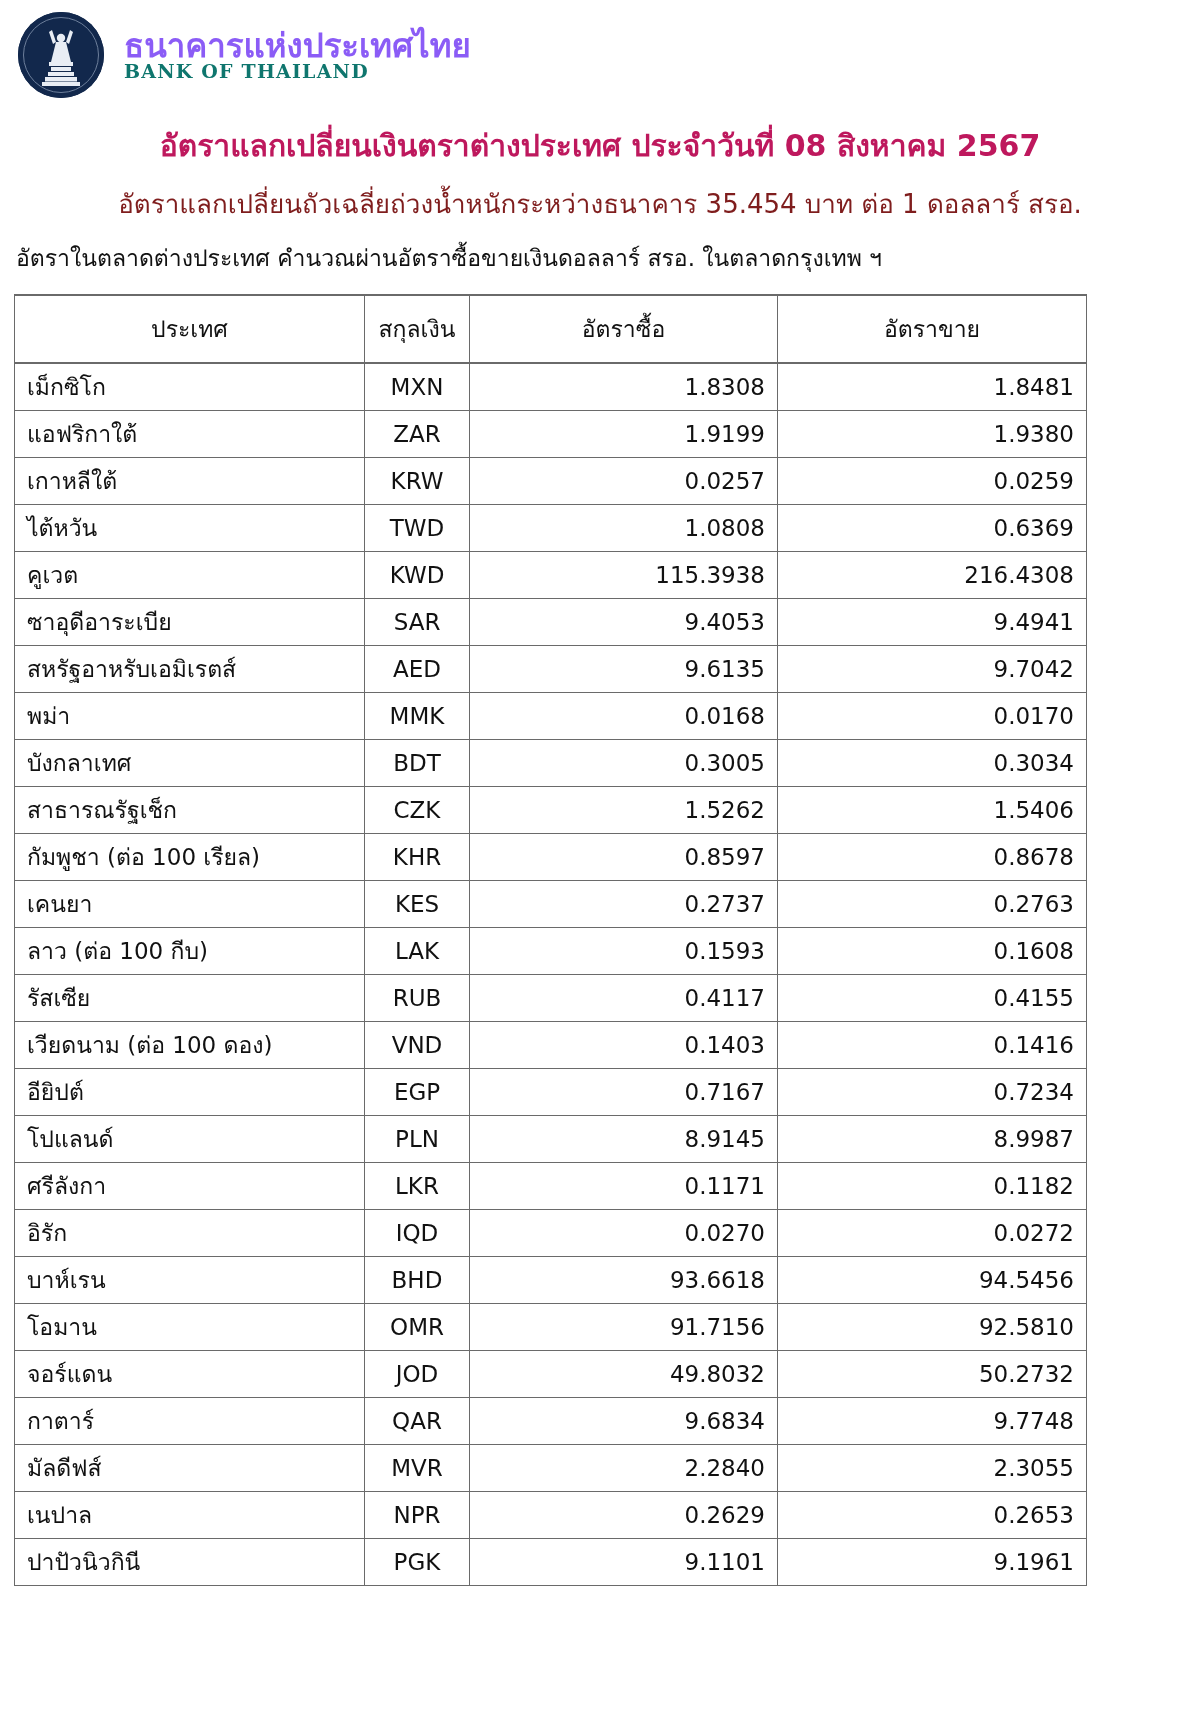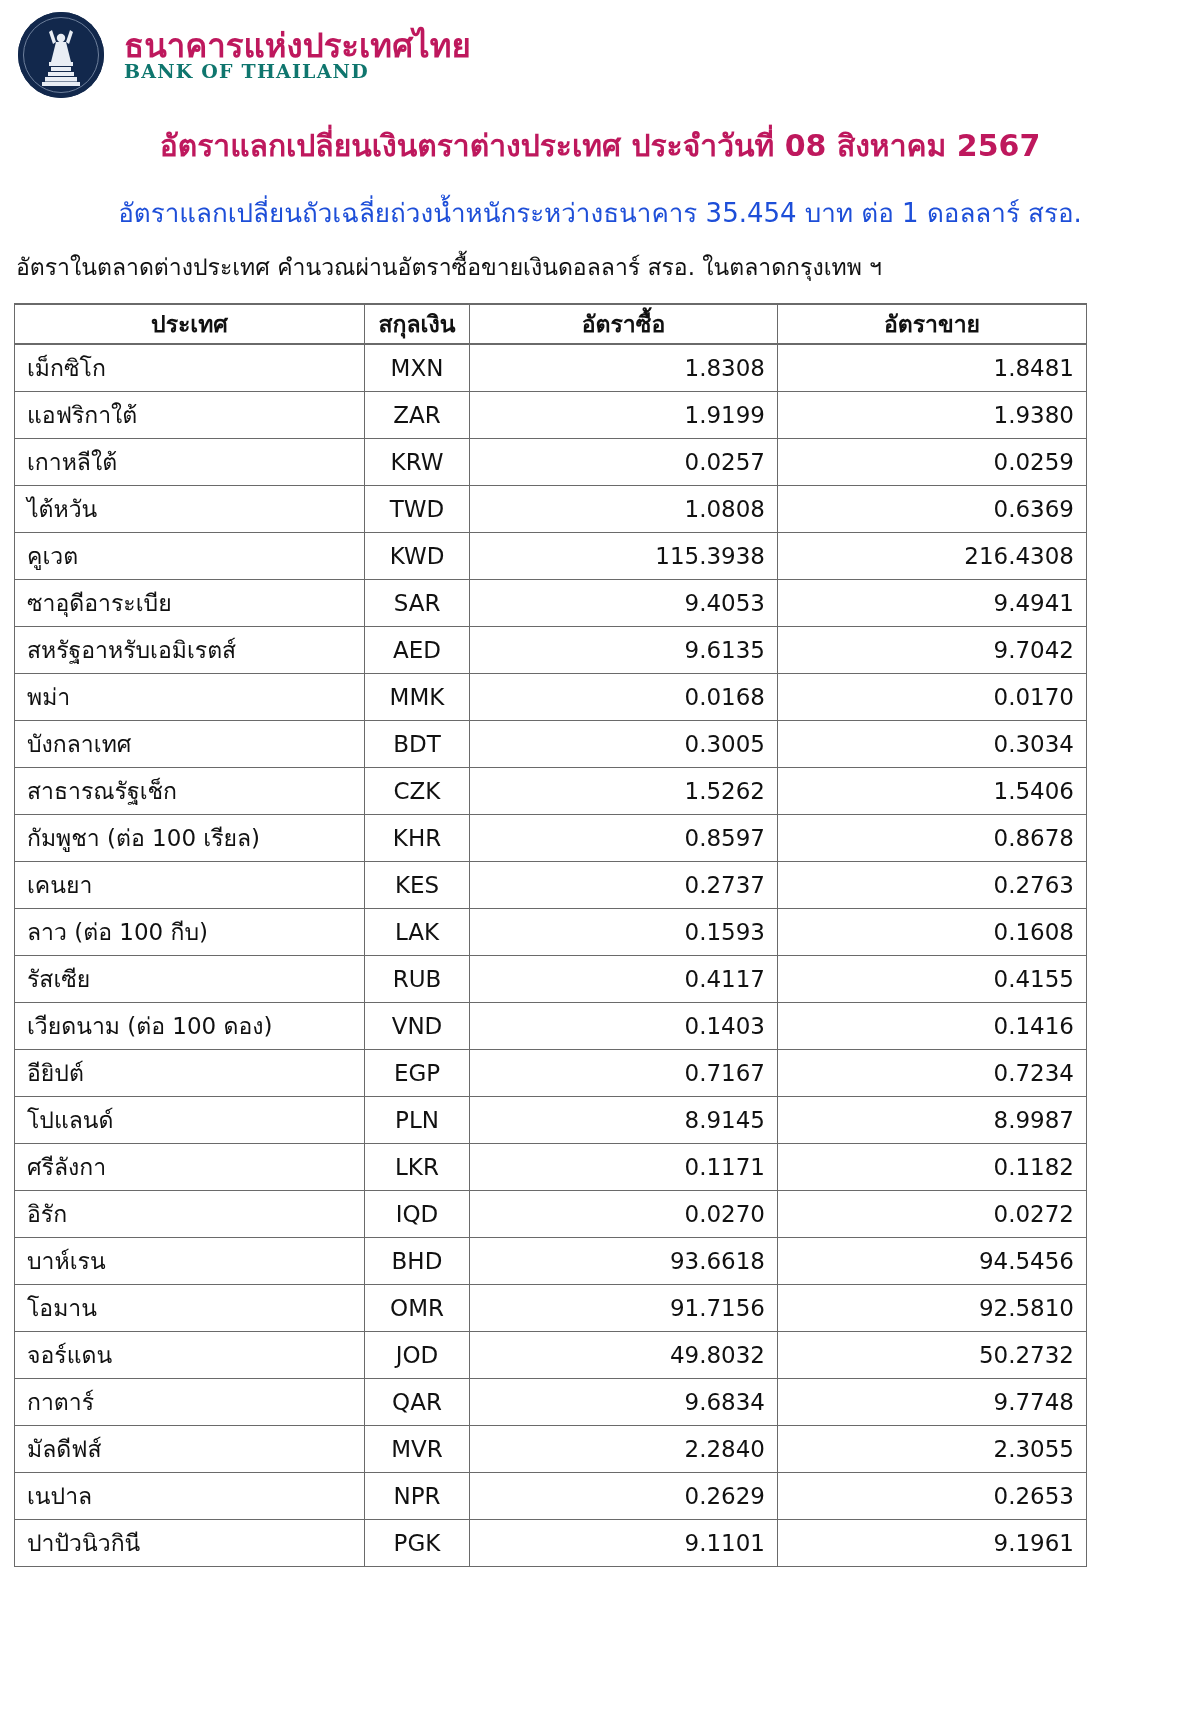--- a/index.html
+++ b/index.html
@@ -45,21 +45,21 @@
     width: 100%;
     height: 100%;
   }
   .logo-text {
     margin-left: 20px;
     line-height: 1;
   }
   .logo-th {
     font-size: 33px;
     font-weight: 700;
-    color: #be185d;
+    color: #8b5cf6;
     letter-spacing: 0px;
     white-space: nowrap;
   }
   .logo-en {
     font-family: "DejaVu Serif", "Liberation Serif", serif;
     font-size: 19px;
     font-weight: 600;
     color: #0f766e;
     letter-spacing: 1.2px;
     white-space: nowrap;
@@ -74,22 +74,22 @@
     font-size: 30px;
     font-weight: 700;
     color: #be185d;
     letter-spacing: 0px;
     white-space: nowrap;
   }
   .title-sub {
     text-align: center;
     font-size: 26px;
     font-weight: 500;
-    color: #1d4ed8;
-    margin-top: 23px;
+    color: #7f1d1d;
+    margin-top: 14px;
     white-space: nowrap;
   }
   .title-note {
     text-align: left;
     font-size: 23px;
     font-weight: 400;
     color: #111;
     margin-top: 16px;
     padding-left: 16px;
     white-space: nowrap;
@@ -109,22 +109,22 @@
     border: 1px solid #6a6a6a;
     height: 47px;
     box-sizing: border-box;
     font-size: 23px;
     font-weight: 400;
     color: #111;
     padding: 0 12px;
   }
   table.rates thead th {
     text-align: center;
-    font-weight: 700;
-    height: 40px;
+    font-weight: 400;
+    height: 68px;
     border-top-width: 2px;
     border-bottom-width: 2px;
   }
   col.c-country { width: 350px; }
   col.c-code    { width: 105px; }
   col.c-buy     { width: 308px; }
   col.c-sell    { width: 309px; }
 
   td.country { text-align: left; }
   td.code    { text-align: center; }

